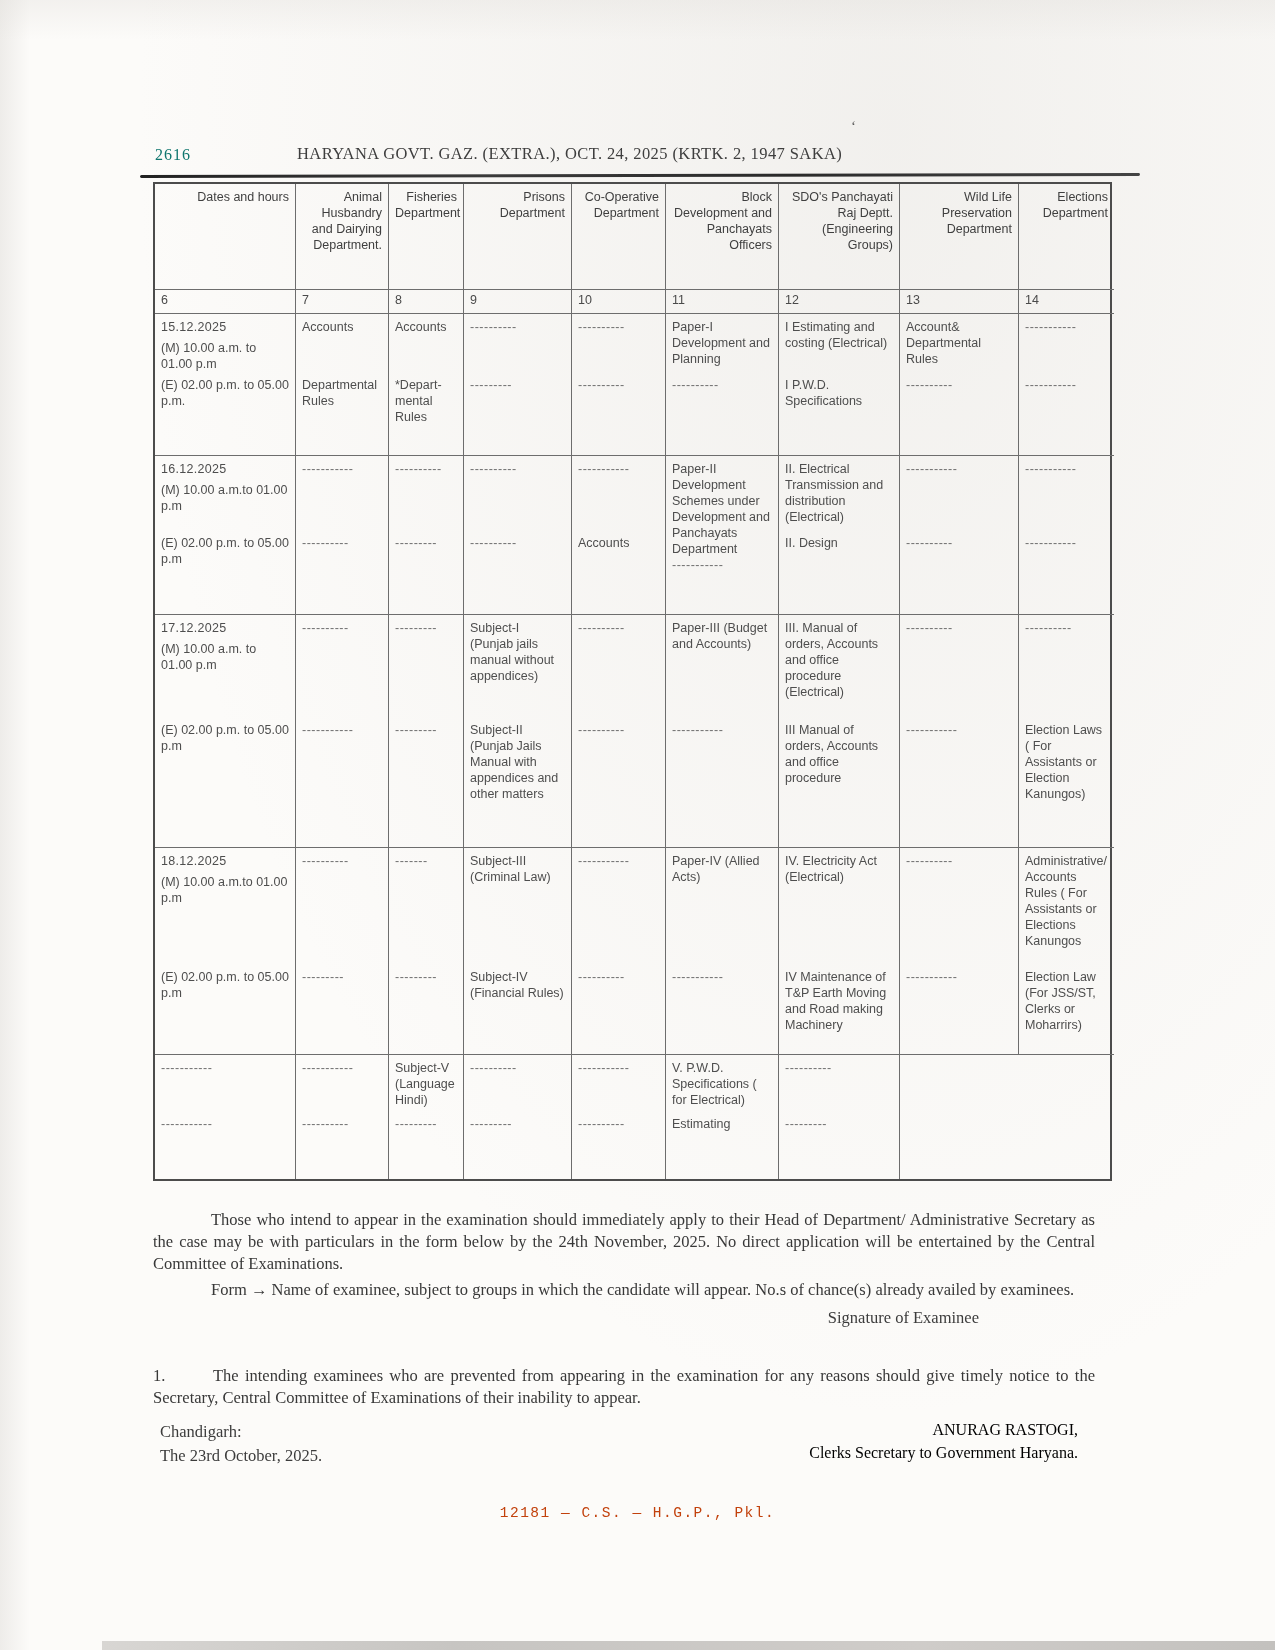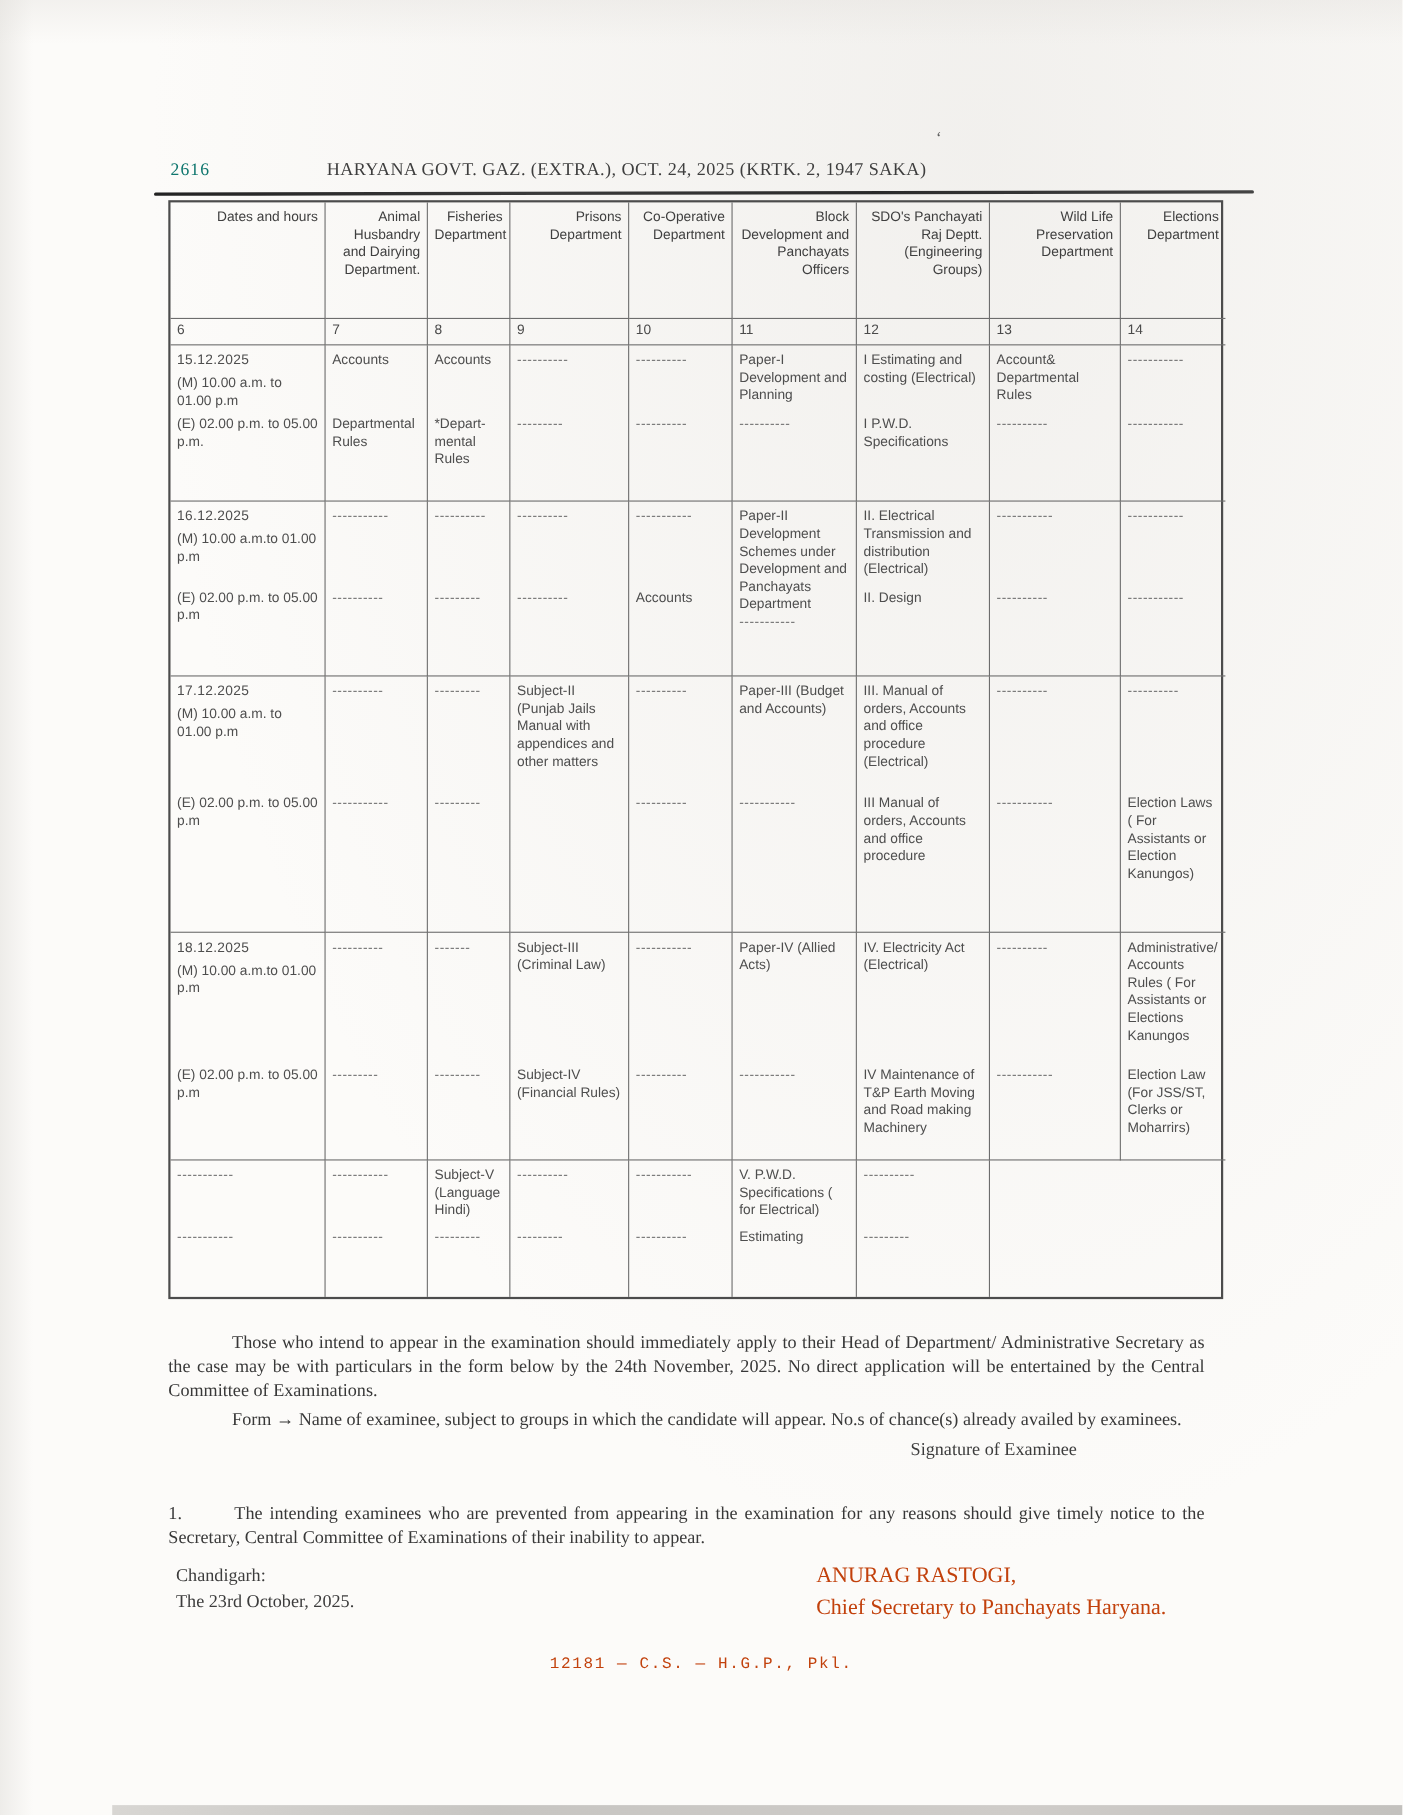--- a/index.html
+++ b/index.html
@@ -86,22 +86,22 @@
   #note1{top:1348px;}
   #note1 .note-num{display:inline-block;width:60px;text-indent:0;}
 
   
   #signoff-left{
     position:absolute;left:160px;top:1420px;
     font-family:"Liberation Serif",serif;font-size:16.5px;line-height:1.45;color:#3c3c3c;
   }
   #signoff-right{
     position:absolute;left:742px;top:1418px;width:336px;
-    font-family:"Liberation Serif",serif;font-size:20px;line-height:1.45;color:#c2410c;
-    text-align:left;
+    font-family:"Liberation Serif",serif;font-size:16px;line-height:1.45;color:#000000;
+    text-align:right;
   }
   #imprint{
     position:absolute;left:0;top:1505px;width:1275px;
     text-align:center;
     font-family:Liberation Mono, monospace;font-size:14.5px;color:#c2410c;letter-spacing:1.5px;
   }
 </style>
 </head>
 <body>
 
@@ -218,20 +218,21 @@
     </div>
     <div class="c r2">
       <div class="m dash">----------</div>
       <div class="e dash">-----------</div>
     </div>
     <div class="c r2">
       <div class="m dash">---------</div>
       <div class="e dash">---------</div>
     </div>
     <div class="c r2">
+      <div class="m">Subject-I (Punjab jails manual without appendices)</div>
       <div class="e">Subject-II (Punjab Jails Manual with appendices and other matters</div>
     </div>
     <div class="c r2">
       <div class="m dash">----------</div>
       <div class="e dash">----------</div>
     </div>
     <div class="c r2">
       <div class="m">Paper-III (Budget and Accounts)</div>
       <div class="e dash">-----------</div>
     </div>
@@ -324,18 +325,18 @@
 <p class="para" id="para2">Form → Name of examinee, subject to groups in which the candidate will appear. No.s of chance(s) already availed by examinees.</p>
 <div id="sig-examinee">Signature of Examinee</div>
 <p class="para" id="note1"><span class="note-num">1.</span><span>The intending examinees who are prevented from appearing in the examination for any reasons should give timely notice to the Secretary, Central Committee of Examinations of their inability to appear.</span></p>
 
 <div id="signoff-left">
   <div>Chandigarh:</div>
   <div>The 23rd October, 2025.</div>
 </div>
 <div id="signoff-right">
   <div>ANURAG RASTOGI,</div>
-  <div>Chief Secretary to Panchayats Haryana.</div>
+  <div>Clerks Secretary to Government Haryana.</div>
 </div>
 
 <div id="imprint">12181 — C.S. — H.G.P., Pkl.</div>
 
 <div id="bottom-scan-bar"></div>
 
 </body></html>

